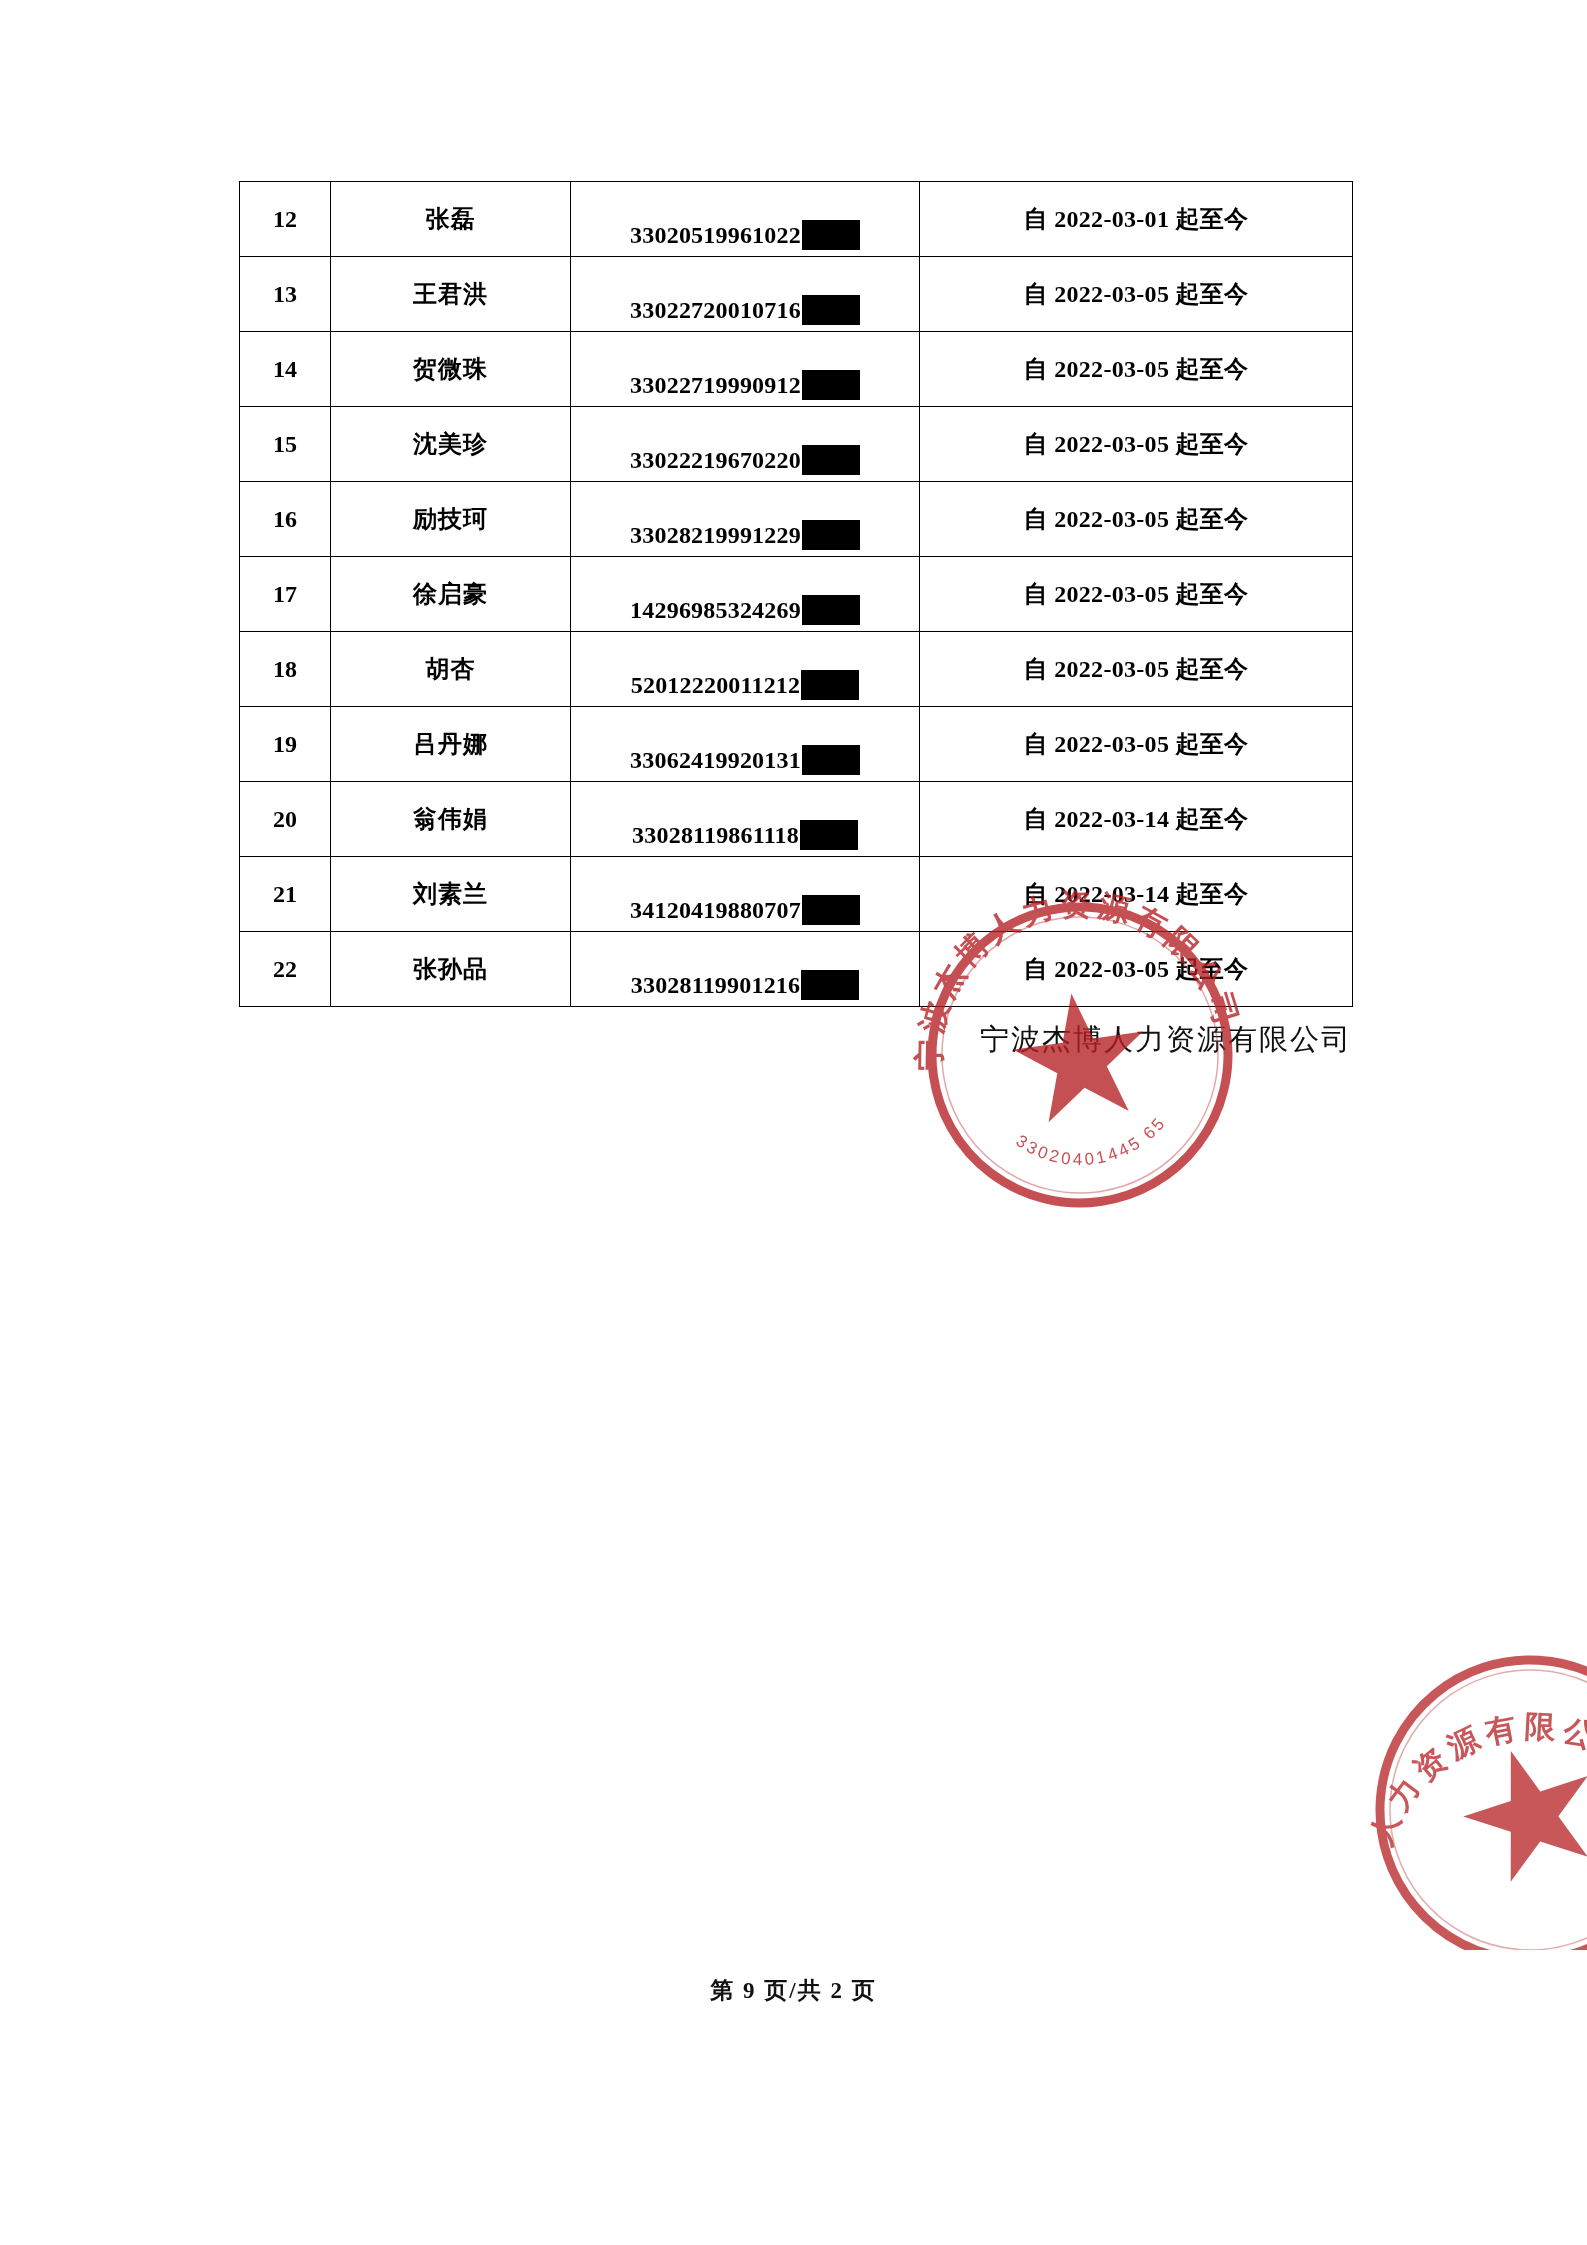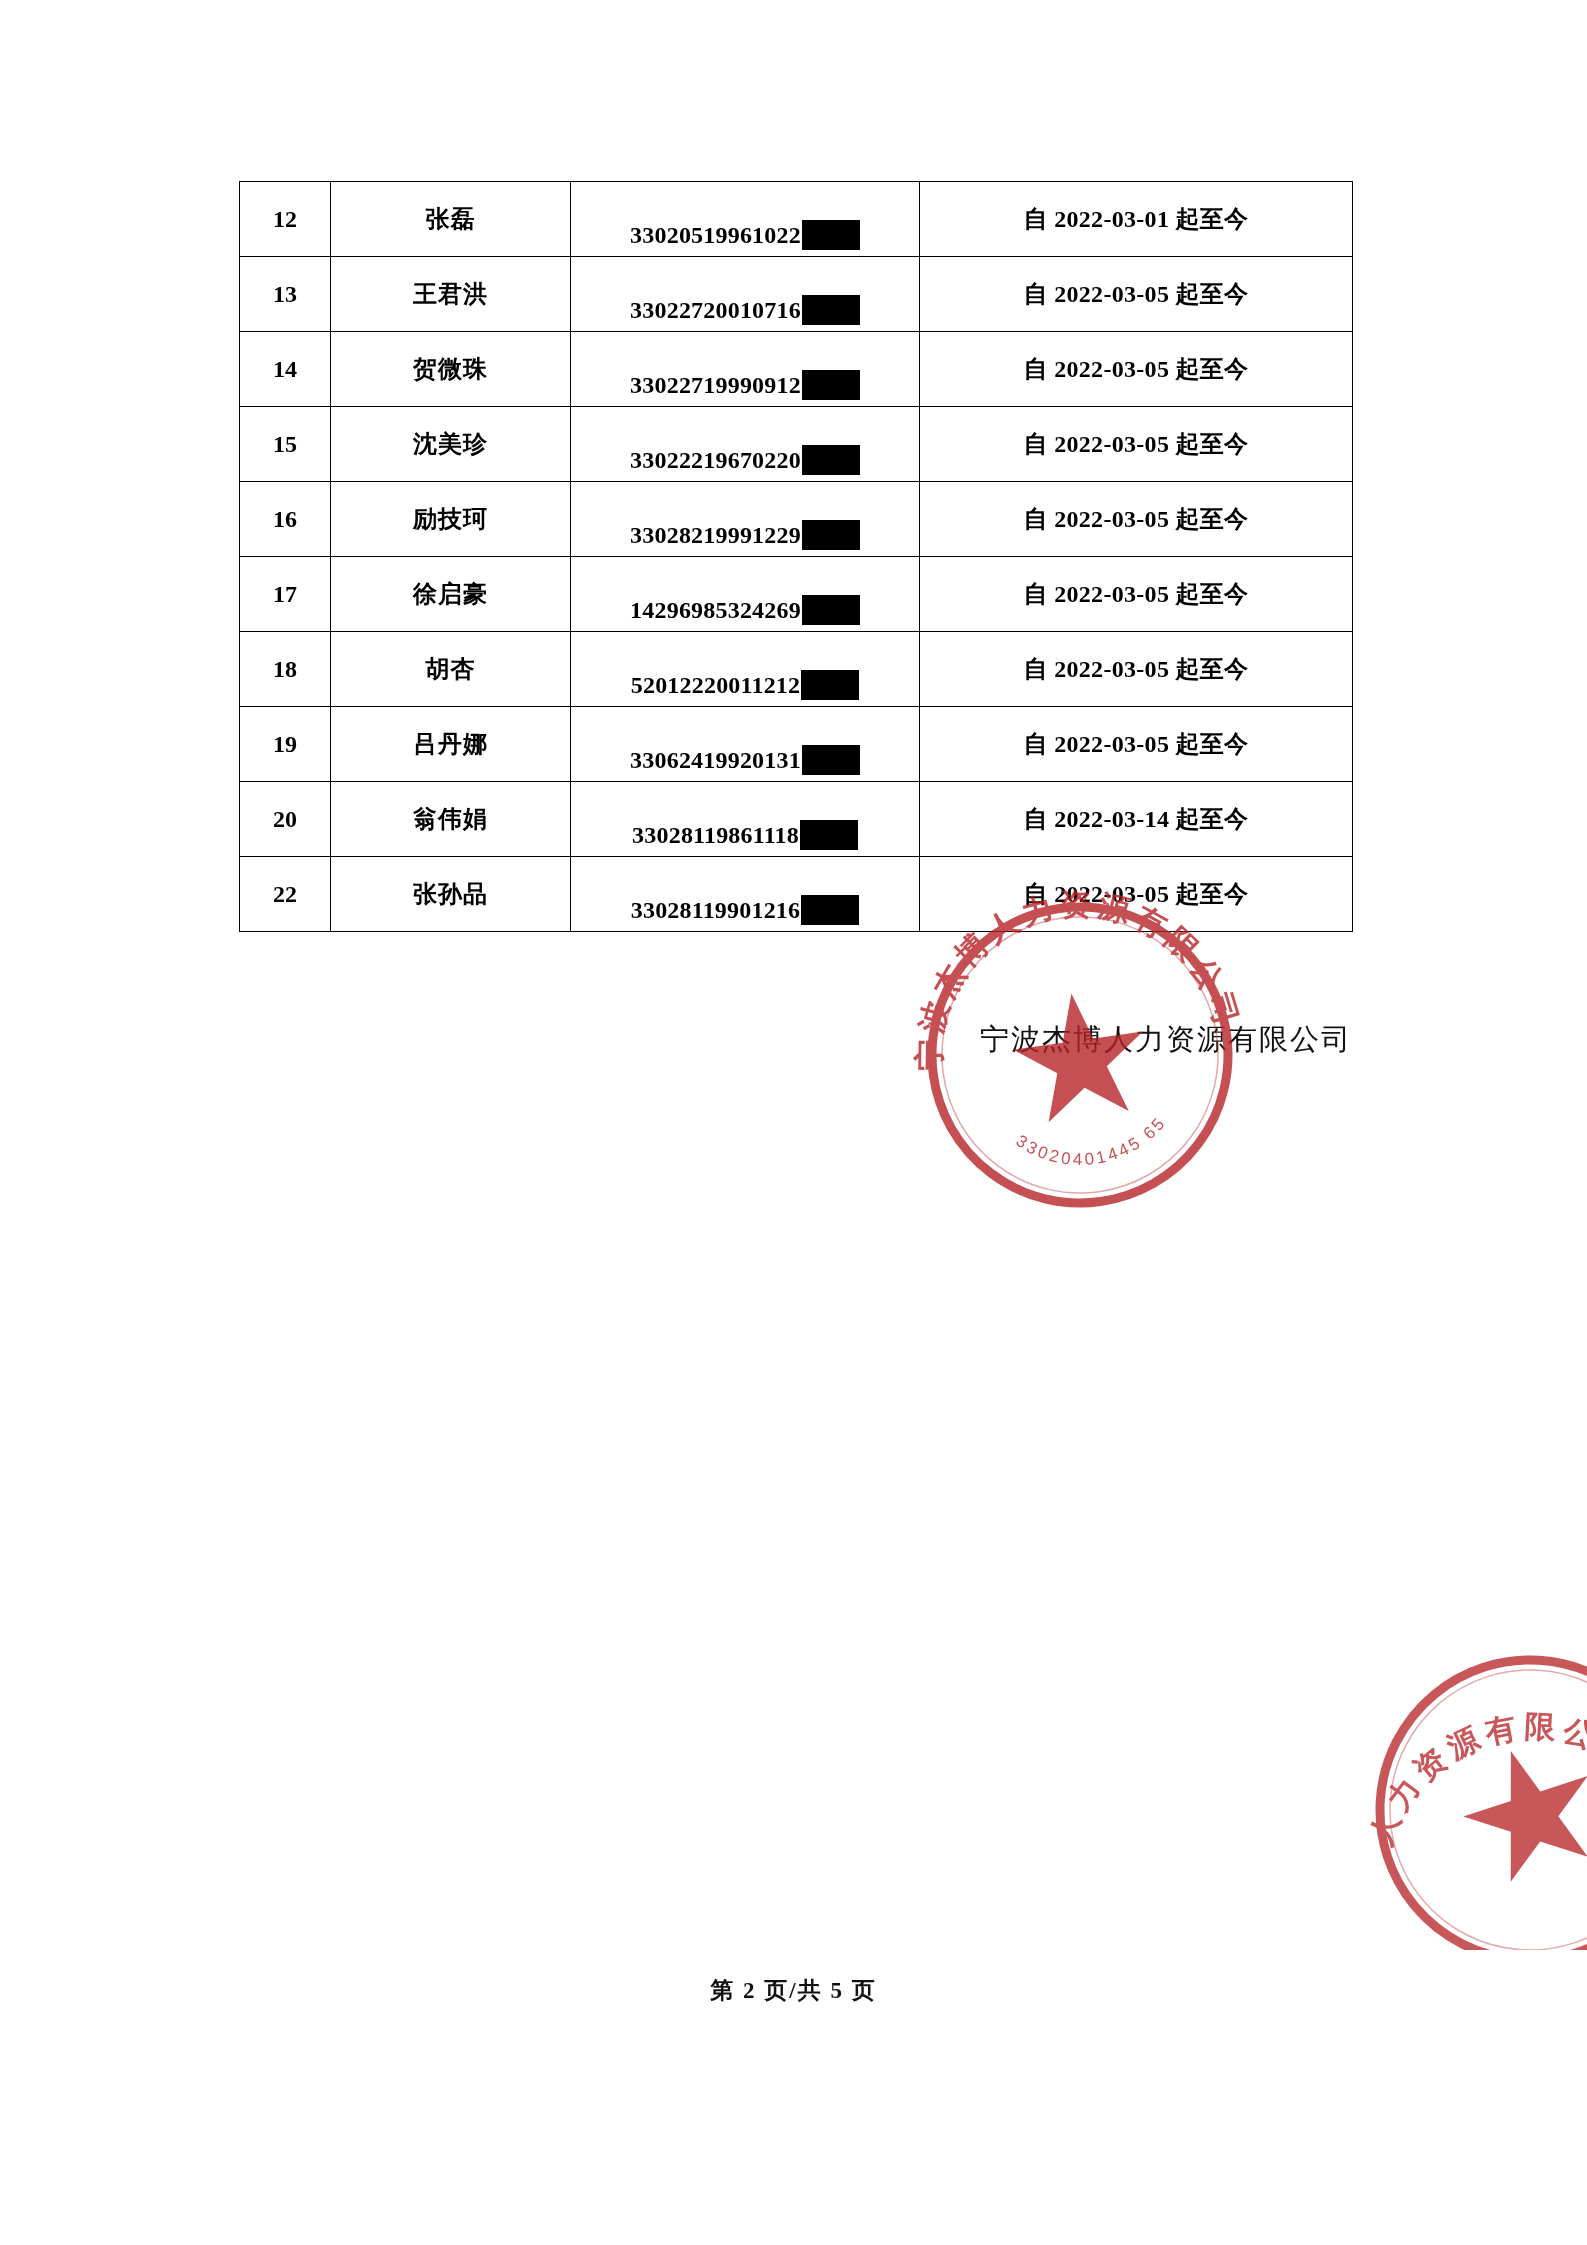--- a/index.html
+++ b/index.html
@@ -183,20 +183,29 @@
                 <span class="id-digits">33062419920131</span>
                 <span class="redaction"></span>
               </span></td>
             <td class="col-period">自 2022-03-05 起至今</td>
           </tr>
           <tr>
             <td class="col-index">20</td>
             <td class="col-name">翁伟娟</td>
             <td class="col-id"><span class="id-inner">
                 <span class="id-digits">33028119861118</span>
+                <span class="redaction"></span>
+              </span></td>
+            <td class="col-period">自 2022-03-14 起至今</td>
+          </tr>
+          <tr>
+            <td class="col-index">21</td>
+            <td class="col-name">刘素兰</td>
+            <td class="col-id"><span class="id-inner">
+                <span class="id-digits">34120419880707</span>
                 <span class="redaction"></span>
               </span></td>
             <td class="col-period">自 2022-03-14 起至今</td>
           </tr>
           <tr>
             <td class="col-index">22</td>
             <td class="col-name">张孙品</td>
             <td class="col-id"><span class="id-inner">
                 <span class="id-digits">33028119901216</span>
                 <span class="redaction"></span>
@@ -240,15 +249,15 @@
         <circle cx="190" cy="190" r="150" fill="none" stroke="#b61f24" stroke-width="9"></circle>
         <circle cx="190" cy="190" r="140" fill="none" stroke="#b61f24" stroke-width="1.5" opacity="0.5"></circle>
         <text font-family="'Liberation Serif', serif" font-size="31" font-weight="bold" fill="#b61f24" letter-spacing="6">
           <textPath href="#arcTop2" startOffset="50%" text-anchor="middle">人力资源有限公司</textPath>
         </text>
         <polygon fill="#b61f24" points="190,128 205.5,175.5 255.5,175.5 215,204.8 230.5,252.3 190,223 149.5,252.3 165,204.8 124.5,175.5 174.5,175.5"></polygon>
       </g>
     </svg>
   </div>
 
-  <div class="footer">第 2 页/共 5 页</div>
+  <div class="footer">第 9 页/共 2 页</div>
 
 </div>
 
 </body></html>

